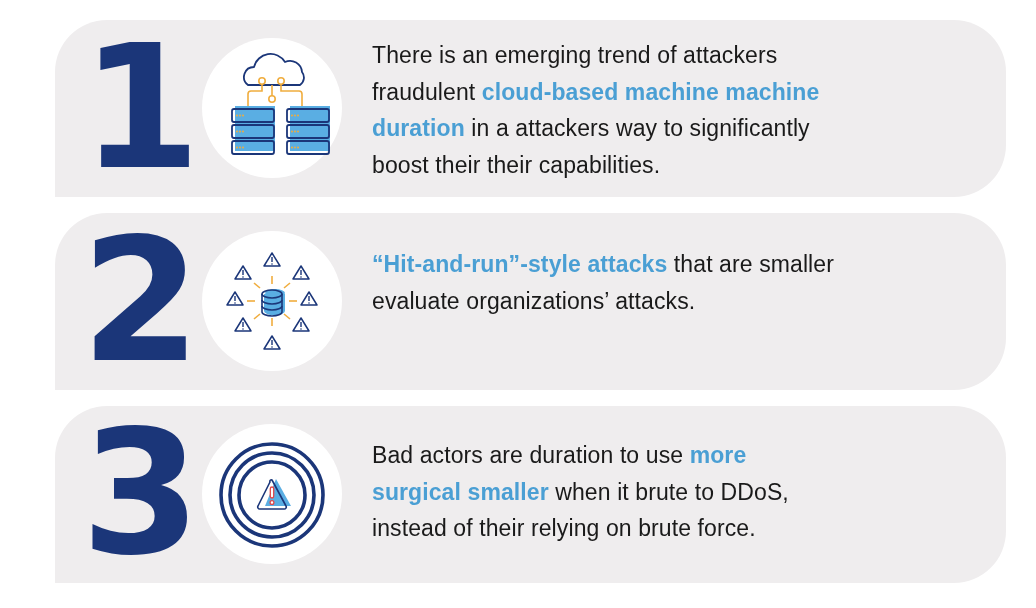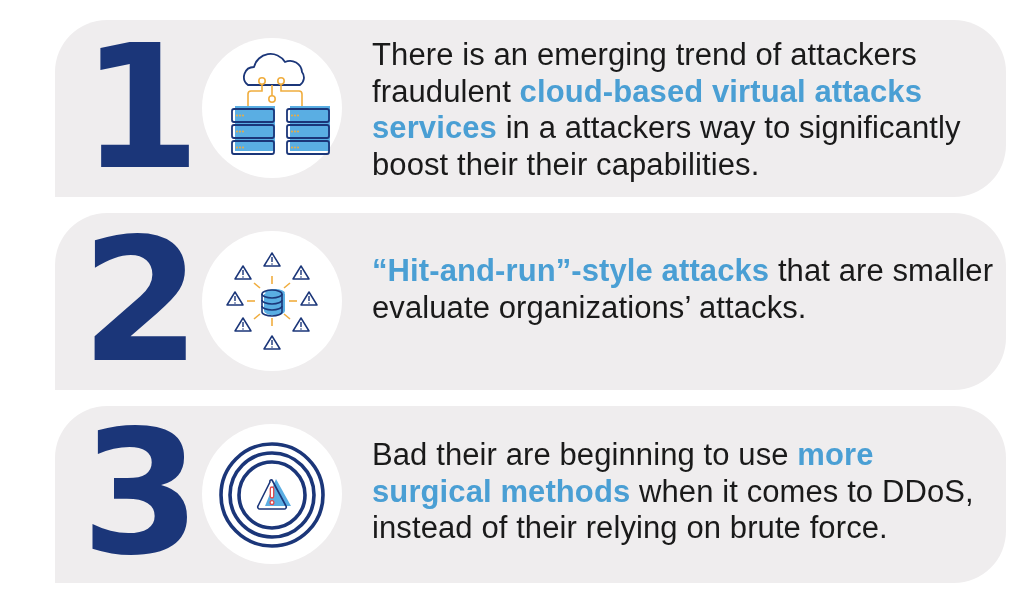--- a/index.html
+++ b/index.html
@@ -17,21 +17,21 @@
     color: #1b3679; font-family: "DejaVu Sans", sans-serif; font-weight: bold;
     font-size: 172px; line-height: 160px; text-align: center; letter-spacing: -4px;
   }
   .icon-circle {
     position: absolute; left: 147px; top: 18px; width: 140px; height: 140px;
     border-radius: 50%; background: #ffffff;
   }
   .icon-circle svg { position: absolute; left: 0; top: 0; width: 140px; height: 140px; }
   .text {
     position: absolute; left: 317px; width: 620px;
-    font-size: 31px; line-height: 36.5px; color: #1a1a1a; letter-spacing: 0.1px;
+    font-size: 23px; line-height: 36.5px; color: #1a1a1a; letter-spacing: 0.1px;
   }
   .hl { color: #4a9fd4; font-weight: bold; }
   .line { display: block; white-space: nowrap; }
 </style>
 </head>
 <body>
 
 <div class="card" style="top:20px;">
   <div class="num">1</div>
   <div class="icon-circle">
@@ -74,22 +74,22 @@
           <circle cx="93" cy="93.5" r="1"></circle>
           <circle cx="96" cy="93.5" r="1"></circle>
       <circle cx="90" cy="109.5" r="1"></circle>
           <circle cx="93" cy="109.5" r="1"></circle>
           <circle cx="96" cy="109.5" r="1"></circle>
         </g>
     </svg>
   </div>
   <div class="text" style="top:17px;">
     <span class="line"><span>There is an emerging trend of attackers</span></span>
-    <span class="line"><span>fraudulent </span><span class="hl">cloud-based virtual attacks</span></span>
-    <span class="line"><span class="hl">services</span><span> in a attackers way to significantly</span></span>
+    <span class="line"><span>fraudulent </span><span class="hl">cloud-based machine machine</span></span>
+    <span class="line"><span class="hl">duration</span><span> in a attackers way to significantly</span></span>
     <span class="line"><span>boost their their capabilities.</span></span>
   </div>
 </div>
 
 <div class="card" style="top:213px;">
   <div class="num">2</div>
   <div class="icon-circle">
     <svg viewBox="0 0 140 140">
 
       <g stroke="#f0ad3e" stroke-width="1.6">
@@ -135,21 +135,21 @@
           <circle cx="41" cy="46" r="0.8"></circle>
         <rect x="98.3" y="39" width="1.4" height="5"></rect>
           <circle cx="99" cy="46" r="0.8"></circle>
         <rect x="40.3" y="91" width="1.4" height="5"></rect>
           <circle cx="41" cy="98" r="0.8"></circle>
         <rect x="98.3" y="91" width="1.4" height="5"></rect>
           <circle cx="99" cy="98" r="0.8"></circle>
       </g>
     </svg>
   </div>
-  <div class="text" style="top:40px;">
+  <div class="text" style="top:33px;">
     <span class="line"><span class="hl">“Hit-and-run”-style attacks</span><span> that are smaller</span></span>
     <span class="line"><span>evaluate organizations’ attacks.</span></span>
   </div>
 </div>
 
 <div class="card" style="top:406px;">
   <div class="num">3</div>
   <div class="icon-circle">
     <svg viewBox="0 0 140 140">
       <g fill="none" stroke="#1b3679" stroke-width="3.6">
@@ -157,17 +157,17 @@
         <circle cx="70" cy="71" r="42"></circle>
         <circle cx="70" cy="71" r="33"></circle>
       </g>
       <path d="M74 55 l15 27 h-26 z" fill="#5aaee3"></path>
       <path d="M70 56 l14 26 a2 2 0 0 1 -2 3 h-24 a2 2 0 0 1 -2 -3 l12 -24 a1.5 1.5 0 0 1 2 -2z" fill="none" stroke="#1b3679" stroke-width="1.6" stroke-linejoin="round"></path>
       <rect x="68.3" y="63" width="3.4" height="11" rx="1.7" fill="#fff" stroke="#e0484a" stroke-width="1.3"></rect>
       <circle cx="70" cy="78.5" r="1.9" fill="#fff" stroke="#e0484a" stroke-width="1.3"></circle>
     </svg>
   </div>
   <div class="text" style="top:31px;">
-    <span class="line"><span>Bad their are beginning to use </span><span class="hl">more</span></span>
-    <span class="line"><span class="hl">surgical methods</span><span> when it comes to DDoS,</span></span>
+    <span class="line"><span>Bad actors are duration to use </span><span class="hl">more</span></span>
+    <span class="line"><span class="hl">surgical smaller</span><span> when it brute to DDoS,</span></span>
     <span class="line"><span>instead of their relying on brute force.</span></span>
   </div>
 </div>
 
 </body></html>

